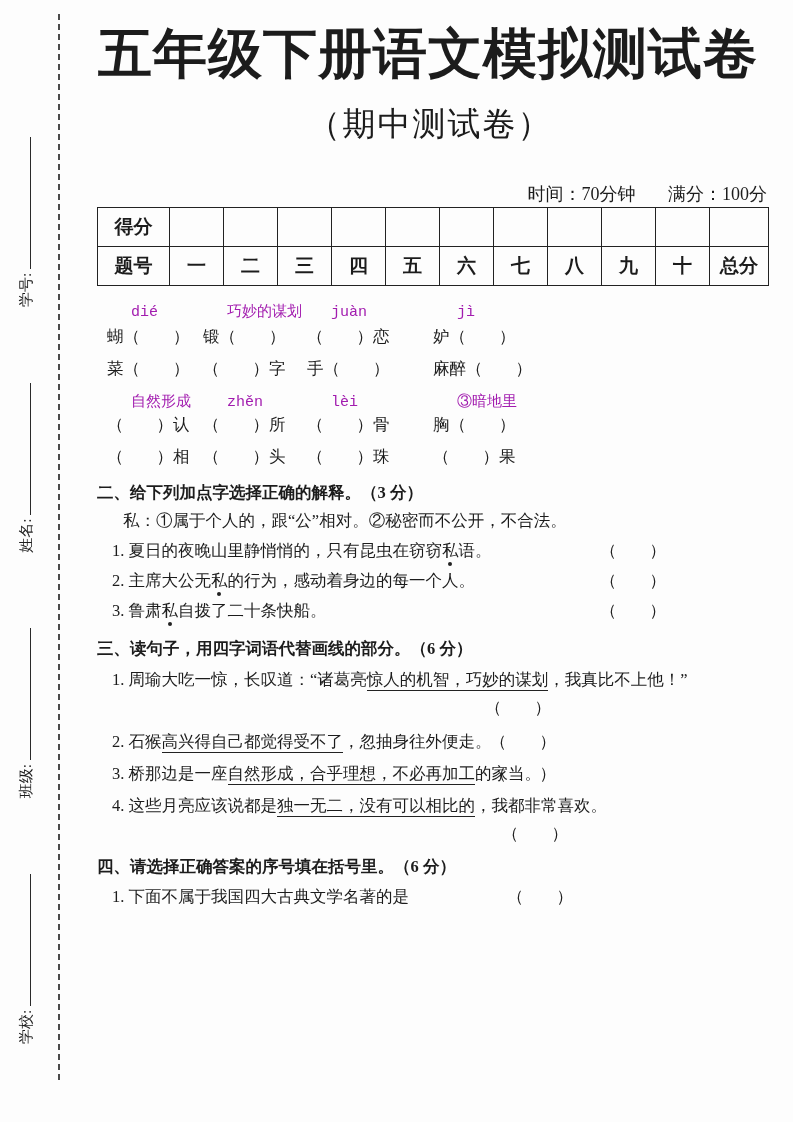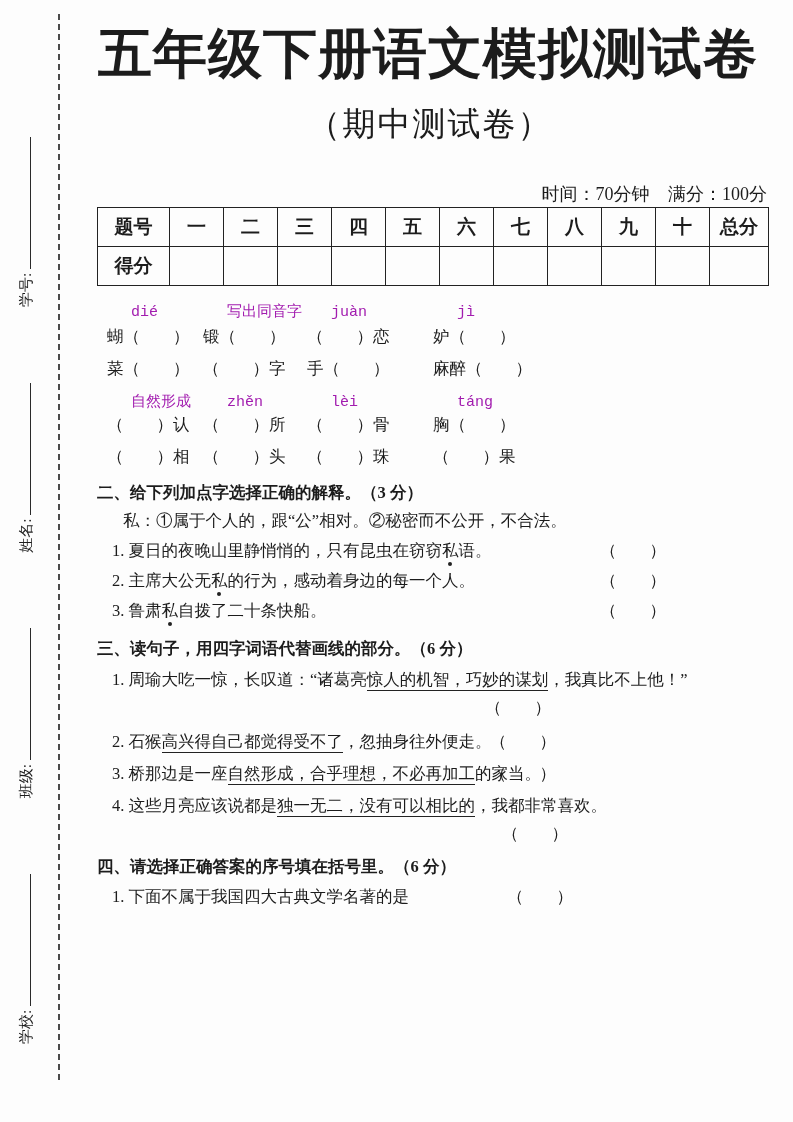--- a/index.html
+++ b/index.html
@@ -16,21 +16,21 @@
     font-size:15px; white-space:nowrap; }
   .sb-field { display:inline-block; margin-right:72px; }
   .sb-blank { display:inline-block; width:132px; height:0.95em;
     border-bottom:1.5px solid #2a2a2a; vertical-align:baseline; }
   
   .title { position:absolute; left:83px; width:690px; top:18px; text-align:center;
     font-size:54px; font-weight:bold; letter-spacing:1px; }
   .subtitle { position:absolute; left:85px; width:690px; top:102px; text-align:center;
     font-size:33px; font-weight:normal; letter-spacing:2px; }
   .exam-info { position:absolute; right:26px; top:182px; font-size:18px; }
-  .exam-info span { margin-left:14px;text-align:right; }
+  .exam-info span { margin-left:28px;text-align:right; }
   
   table.score { position:absolute; left:97px; top:207px; width:671px;
     border-collapse:collapse; table-layout:fixed; }
   table.score td { border:1.5px solid #222; height:38px; text-align:center;
     font-size:19px; padding:0; }
   table.score .hd { font-weight:bold; }
   
   .content { position:absolute; left:97px; top:298px; width:671px; font-size:16.5px; }
   .sec-h { font-weight:bold; line-height:22px; }
   .s1-row { display:grid; grid-template-columns:96px 104px 126px 1fr;
@@ -99,75 +99,75 @@
         <col style="width:54px">
         <col style="width:54px">
         <col style="width:54px">
       <col style="width:54px">
         <col style="width:54px">
         <col style="width:54px">
         <col style="width:59px">
     </colgroup>
     <tbody>
         <tr>
+      <td class="hd">得分</td>
+      <td></td>
+      <td></td>
+      <td></td>
+      <td></td>
+      <td></td>
+      <td></td>
+      <td></td>
+      <td></td>
+      <td></td>
+      <td></td>
+      <td></td>
+    </tr>
+    <tr>
       <td class="hd">题号</td>
       <td class="hd">一</td>
       <td class="hd">二</td>
       <td class="hd">三</td>
       <td class="hd">四</td>
       <td class="hd">五</td>
       <td class="hd">六</td>
       <td class="hd">七</td>
       <td class="hd">八</td>
       <td class="hd">九</td>
       <td class="hd">十</td>
       <td class="hd">总分</td>
     </tr>
-    <tr>
-      <td class="hd">得分</td>
-      <td></td>
-      <td></td>
-      <td></td>
-      <td></td>
-      <td></td>
-      <td></td>
-      <td></td>
-      <td></td>
-      <td></td>
-      <td></td>
-      <td></td>
-    </tr>
   </tbody>
     </table>
 
   <div class="content">
 
     <div class="s1-row py mt6">
       <span>dié</span>
-      <span>写出同音字</span>
+      <span>巧妙的谋划</span>
       <span>juàn</span>
       <span>jì</span>
     </div>
     <div class="s1-row mt2">
       <span>蝴（　　）</span>
       <span>锻（　　）</span>
       <span>（　　）恋</span>
       <span>妒（　　）</span>
     </div>
     <div class="s1-row mt6">
       <span>菜（　　）</span>
       <span>（　　）字</span>
       <span>手（　　）</span>
       <span>麻醉（　　）</span>
     </div>
     <div class="s1-row py mt12">
       <span>自然形成</span>
       <span>zhěn</span>
       <span>lèi</span>
-      <span>táng</span>
+      <span>③暗地里</span>
     </div>
     <div class="s1-row">
       <span>（　　）认</span>
       <span>（　　）所</span>
       <span>（　　）骨</span>
       <span>胸（　　）</span>
     </div>
     <div class="s1-row mt6">
       <span>（　　）相</span>
       <span>（　　）头</span>

